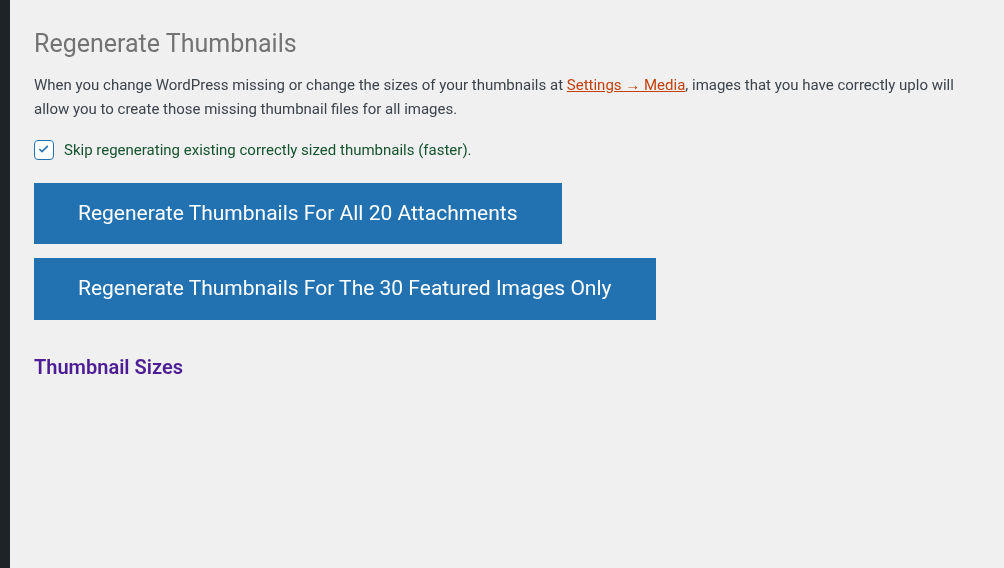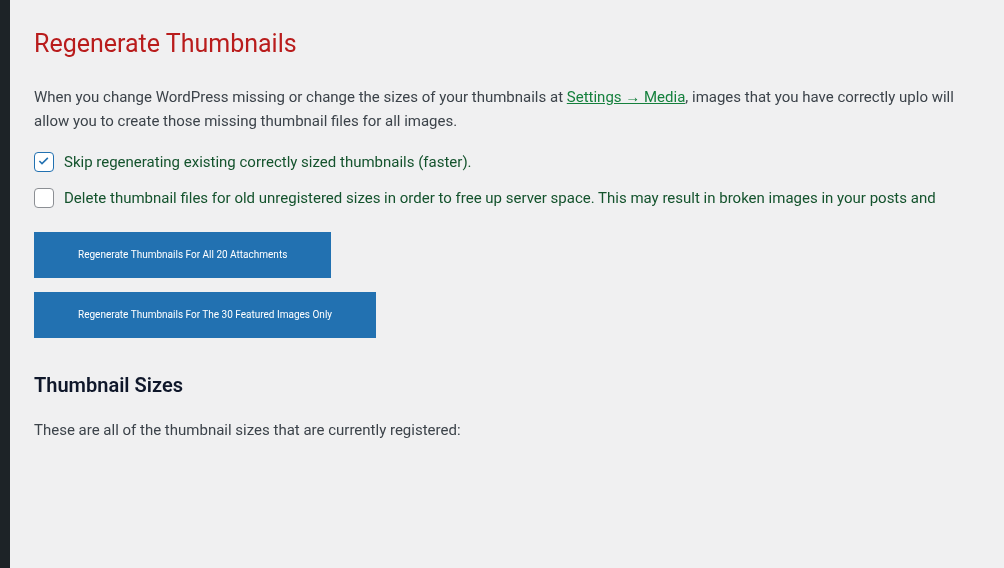--- a/index.html
+++ b/index.html
@@ -22,32 +22,32 @@
       width: 10px;
       background: #1d2327;
     }
     .wrap {
       margin-left: 10px;
       padding: 10px 20px 20px 24px;
     }
     h1 {
       font-size: 25px;
       font-weight: 400;
-      color: #b91c1c;
-      margin: 18px 0 24px 0;
+      color: #737373;
+      margin: 18px 0 12px 0;
       line-height: 1.3;
     }
     p {
       font-size: 15px;
       color: #3c434a;
       margin-bottom: 18px;
       line-height: 1.6;
     }
     a {
-      color: #15803d;
+      color: #c2410c;
       text-decoration: underline;
     }
     .checkbox-row {
       display: flex;
       align-items: center;
       margin-bottom: 14px;
     }
     .checkbox {
       width: 20px;
       height: 20px;
@@ -71,33 +71,33 @@
     .checkbox-label {
       font-size: 15px;
       color: #14532d;
     }
     .button-primary {
       display: inline-block;
       background: #2271b1;
       color: #fff;
       border: none;
       padding: 16px 44px;
-      font-size: 10px;
+      font-size: 21px;
       cursor: pointer;
       margin-bottom: 14px;
       font-family: inherit;
       line-height: 1.4;
     }
     .button-row {
       margin-top: 22px;
     }
     h2 {
       font-size: 20px;
       font-weight: 600;
-      color: #0f172a;
+      color: #4c1d95;
       margin: 18px 0 18px 0;
     }
     .size-item strong {
       font-weight: 600;
     }
     .desc-text {
       font-size: 15px;
       margin-bottom: 18px;
     }
   </style>
@@ -119,31 +119,26 @@
 
   <div class="checkbox-row">
     <span class="checkbox checked">
       <svg viewBox="0 0 20 20">
         <path fill="#2271b1" d="M7.5 13.5L3.5 9.5l1.4-1.4 2.6 2.6 6.6-6.6 1.4 1.4z"></path>
       </svg>
     </span>
     <span class="checkbox-label">Skip regenerating existing correctly sized thumbnails (faster).</span>
   </div>
 
-  <div class="checkbox-row">
-    <span class="checkbox"></span>
-    <span class="checkbox-label">Delete thumbnail files for old unregistered sizes in order to free up server space. This may result in broken images in your posts and</span>
-  </div>
 
   <div class="button-row">
     <div>
       <button class="button-primary">Regenerate Thumbnails For All 20 Attachments</button>
     </div>
     <div>
       <button class="button-primary">Regenerate Thumbnails For The 30 Featured Images Only</button>
     </div>
   </div>
 
   <h2>Thumbnail Sizes</h2>
 
-  <p class="desc-text">These are all of the thumbnail sizes that are currently registered:</p>
 
 </div>
 
 </body></html>

